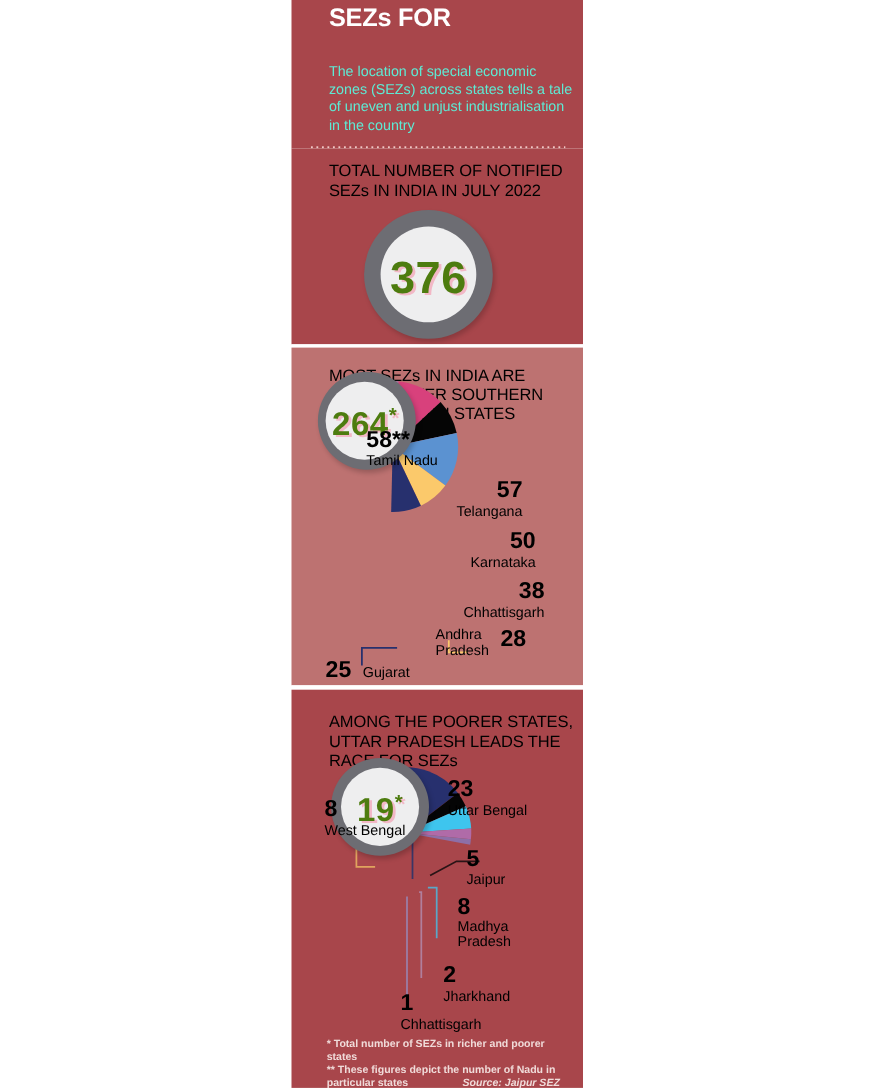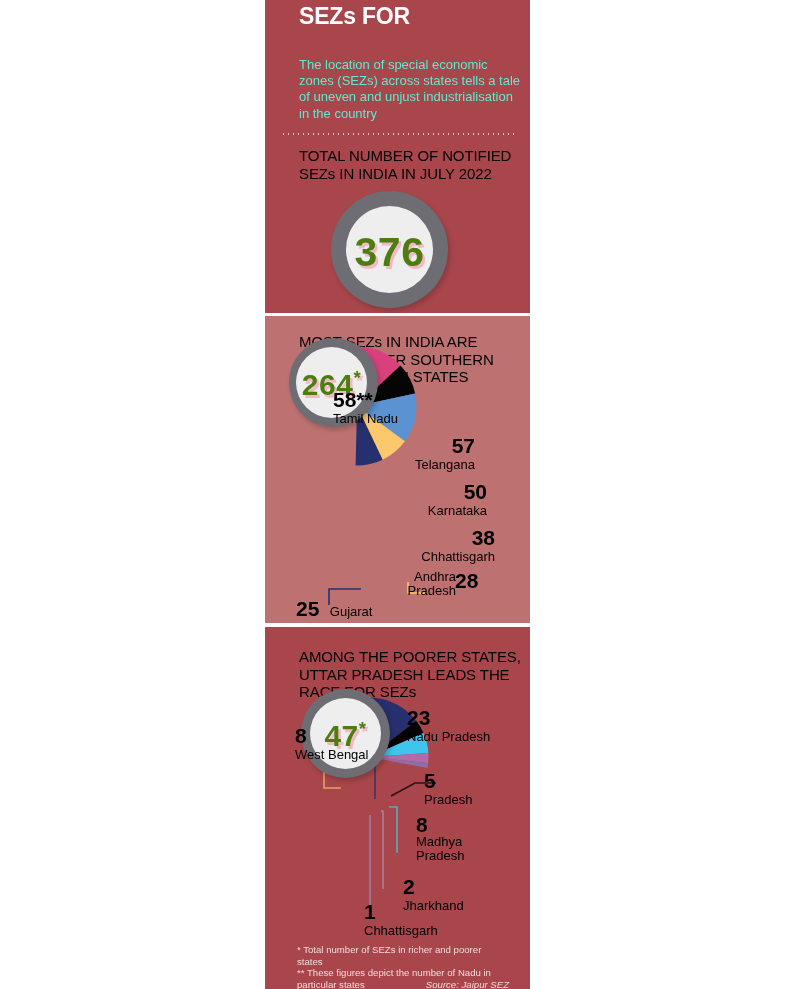--- a/index.html
+++ b/index.html
@@ -68,21 +68,21 @@
   .lab.l{text-align:left;}
   .lab.inline{white-space:nowrap;}
   .lab.inline .v{display:inline;}
   .lab.inline .nm{display:inline;margin-left:6px;}
 
   
   .ld{position:absolute;}
 
   
   .foot{position:absolute;left:32px;top:317px;width:212px;color:#f0dbd9;
-    font-size:9.6px;line-height:11.6px;}
+    font-size:9.6px;line-height:11.6px;font-weight:bold;}
   .src{float:right;font-style:italic;margin-top:-11.6px;}
 </style>
 </head>
 <body>
 
 <div class="page">
  <div class="strip">
 
   <div class="sec sec1">
     <div class="title">
@@ -142,21 +142,21 @@
       <span class="nm">Telangana</span>
     </div>
     <div class="lab r" style="left:88px;top:165px;width:134px;">
       <span class="v">50</span>
       <span class="nm">Karnataka</span>
     </div>
     <div class="lab r" style="left:90px;top:211px;width:140px;">
       <span class="v">38</span>
       <span class="nm">Chhattisgarh</span>
     </div>
-    <div class="lab l" style="left:131px;top:254px;width:60px;line-height:13.5px;text-align:right;">
+    <div class="lab l" style="left:131px;top:254px;width:60px;line-height:13.5px;">
       <span class="nm" style="margin:0;display:block;">Andhra Pradesh</span>
     </div>
     <div class="lab l" style="left:190px;top:254px;">
       <span class="v">28</span>
     </div>
     <div class="lab inline" style="left:31px;top:282px;">
       <span class="v">25</span>
       <span class="nm">Gujarat</span>
     </div>
   </div>
@@ -192,35 +192,35 @@
         <path d="M 0 0 L 54.47 -24.03 A 59.5 59.5 0 0 1 59.37 -3.93 Z" fill="#3ec5ee"></path>
 
         <path d="M 0 0 L 59.37 -3.93 A 59.5 59.5 0 0 1 59.07 5.98 Z" fill="#b06ba8"></path>
 
         <path d="M 0 0 L 59.07 5.98 A 59.5 59.5 0 0 1 58.47 11.00 Z" fill="#8d6fa8"></path>
       </svg>
     </div>
 
     <div class="hub hub47">
       <div class="inner">
-        <div class="bignum n47"><span>47</span><span class="star">*</span></div>
+        <div class="bignum n47"><span>19</span><span class="star">*</span></div>
       </div>
     </div>
 
     <div class="lab l" style="left:142px;top:80px;">
       <span class="v">23</span>
-      <span class="nm">Nadu Pradesh</span>
+      <span class="nm">Uttar Bengal</span>
     </div>
     <div class="lab l" style="left:30px;top:98px;">
       <span class="v">8</span>
       <span class="nm">West Bengal</span>
     </div>
     <div class="lab l" style="left:159px;top:143px;">
       <span class="v">5</span>
-      <span class="nm">Pradesh</span>
+      <span class="nm">Jaipur</span>
     </div>
     <div class="lab l" style="left:151px;top:191px;width:70px;line-height:14.5px;">
       <span class="v">8</span>
       <span class="nm">Madhya Pradesh</span>
     </div>
     <div class="lab l" style="left:138px;top:249px;">
       <span class="v">2</span>
       <span class="nm">Jharkhand</span>
     </div>
     <div class="lab l" style="left:99px;top:274px;">

